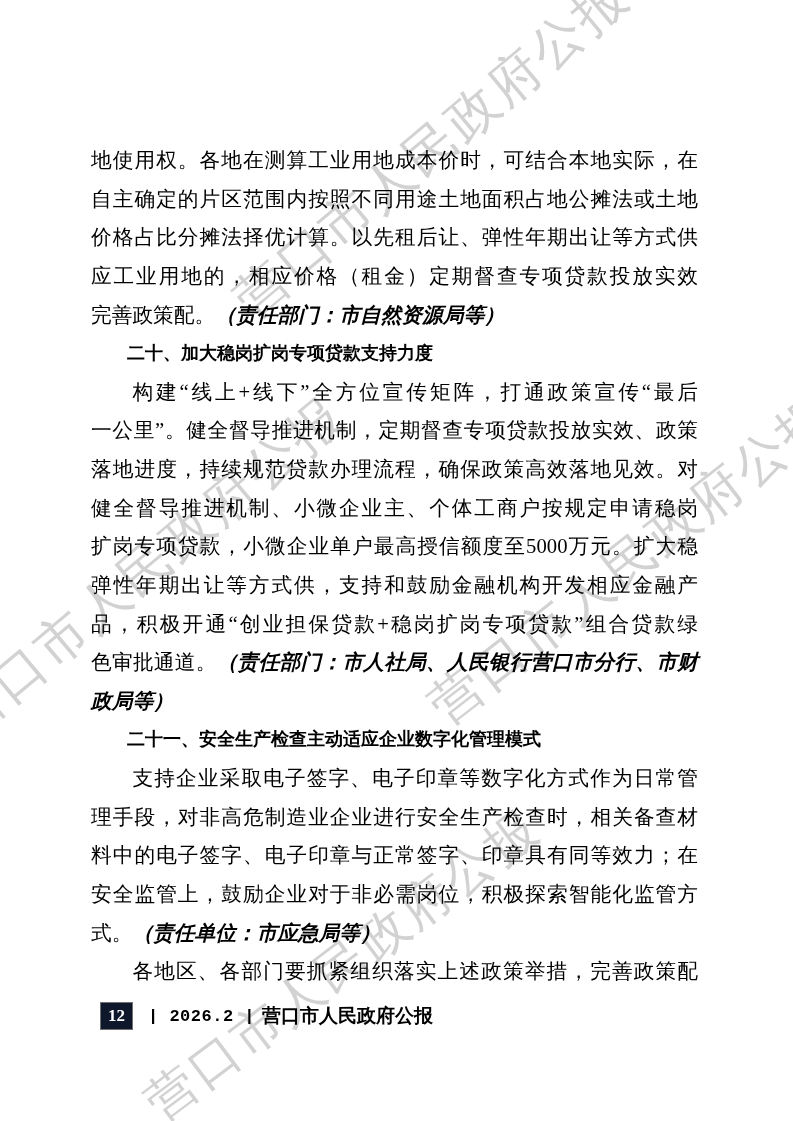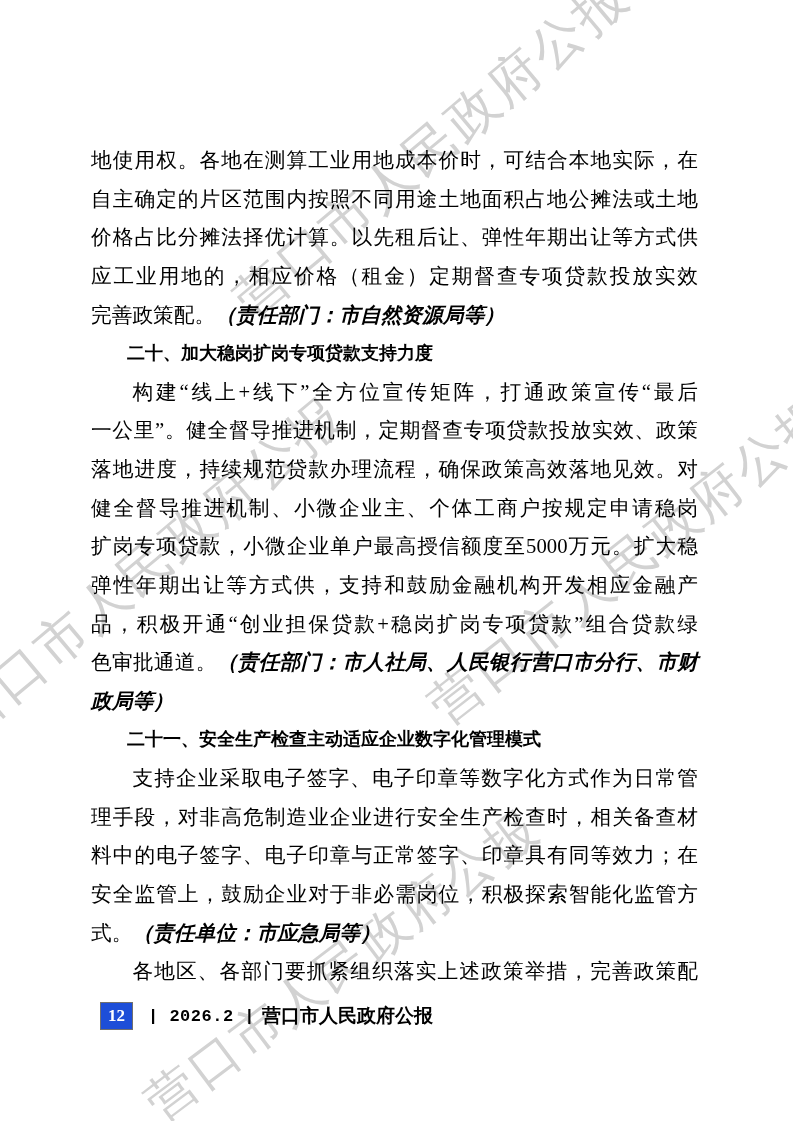--- a/index.html
+++ b/index.html
@@ -34,21 +34,21 @@
     font-weight:700;font-size:18px;white-space:normal;
   }
   .seg-r{font-weight:700;font-style:italic;margin-top:15px;}
   
   .footer{
     position:absolute;left:100px;top:1002px;height:28px;z-index:2;
     display:flex;align-items:center;
   }
   .pagenum{
     display:inline-flex;align-items:center;justify-content:center;
-    width:31px;height:26px;background:#1d4ed8;border:1px solid #707070;
+    width:31px;height:26px;background:#0f172a;border:1px solid #707070;
     color:#ffffff;font-weight:700;font-size:17px;
     font-family:"Liberation Serif",serif;
   }
   .meta{
     margin-left:15px;font-weight:700;font-size:17px;letter-spacing:.5px;
     font-family:Liberation Mono, monospace;
   }
   .pub{
     margin-left:7px;font-weight:700;font-size:19px;
     font-family:"Liberation Sans",sans-serif;

